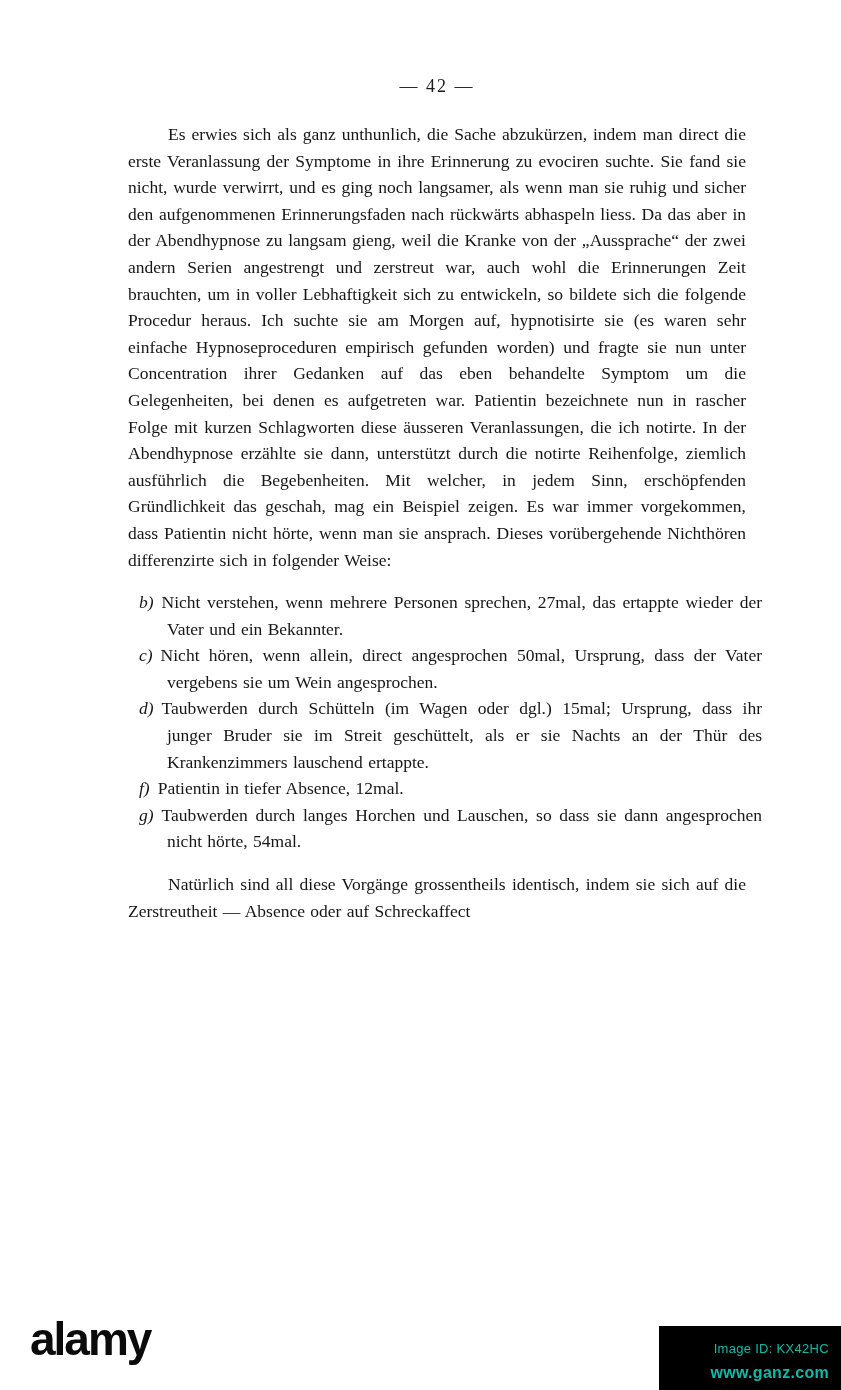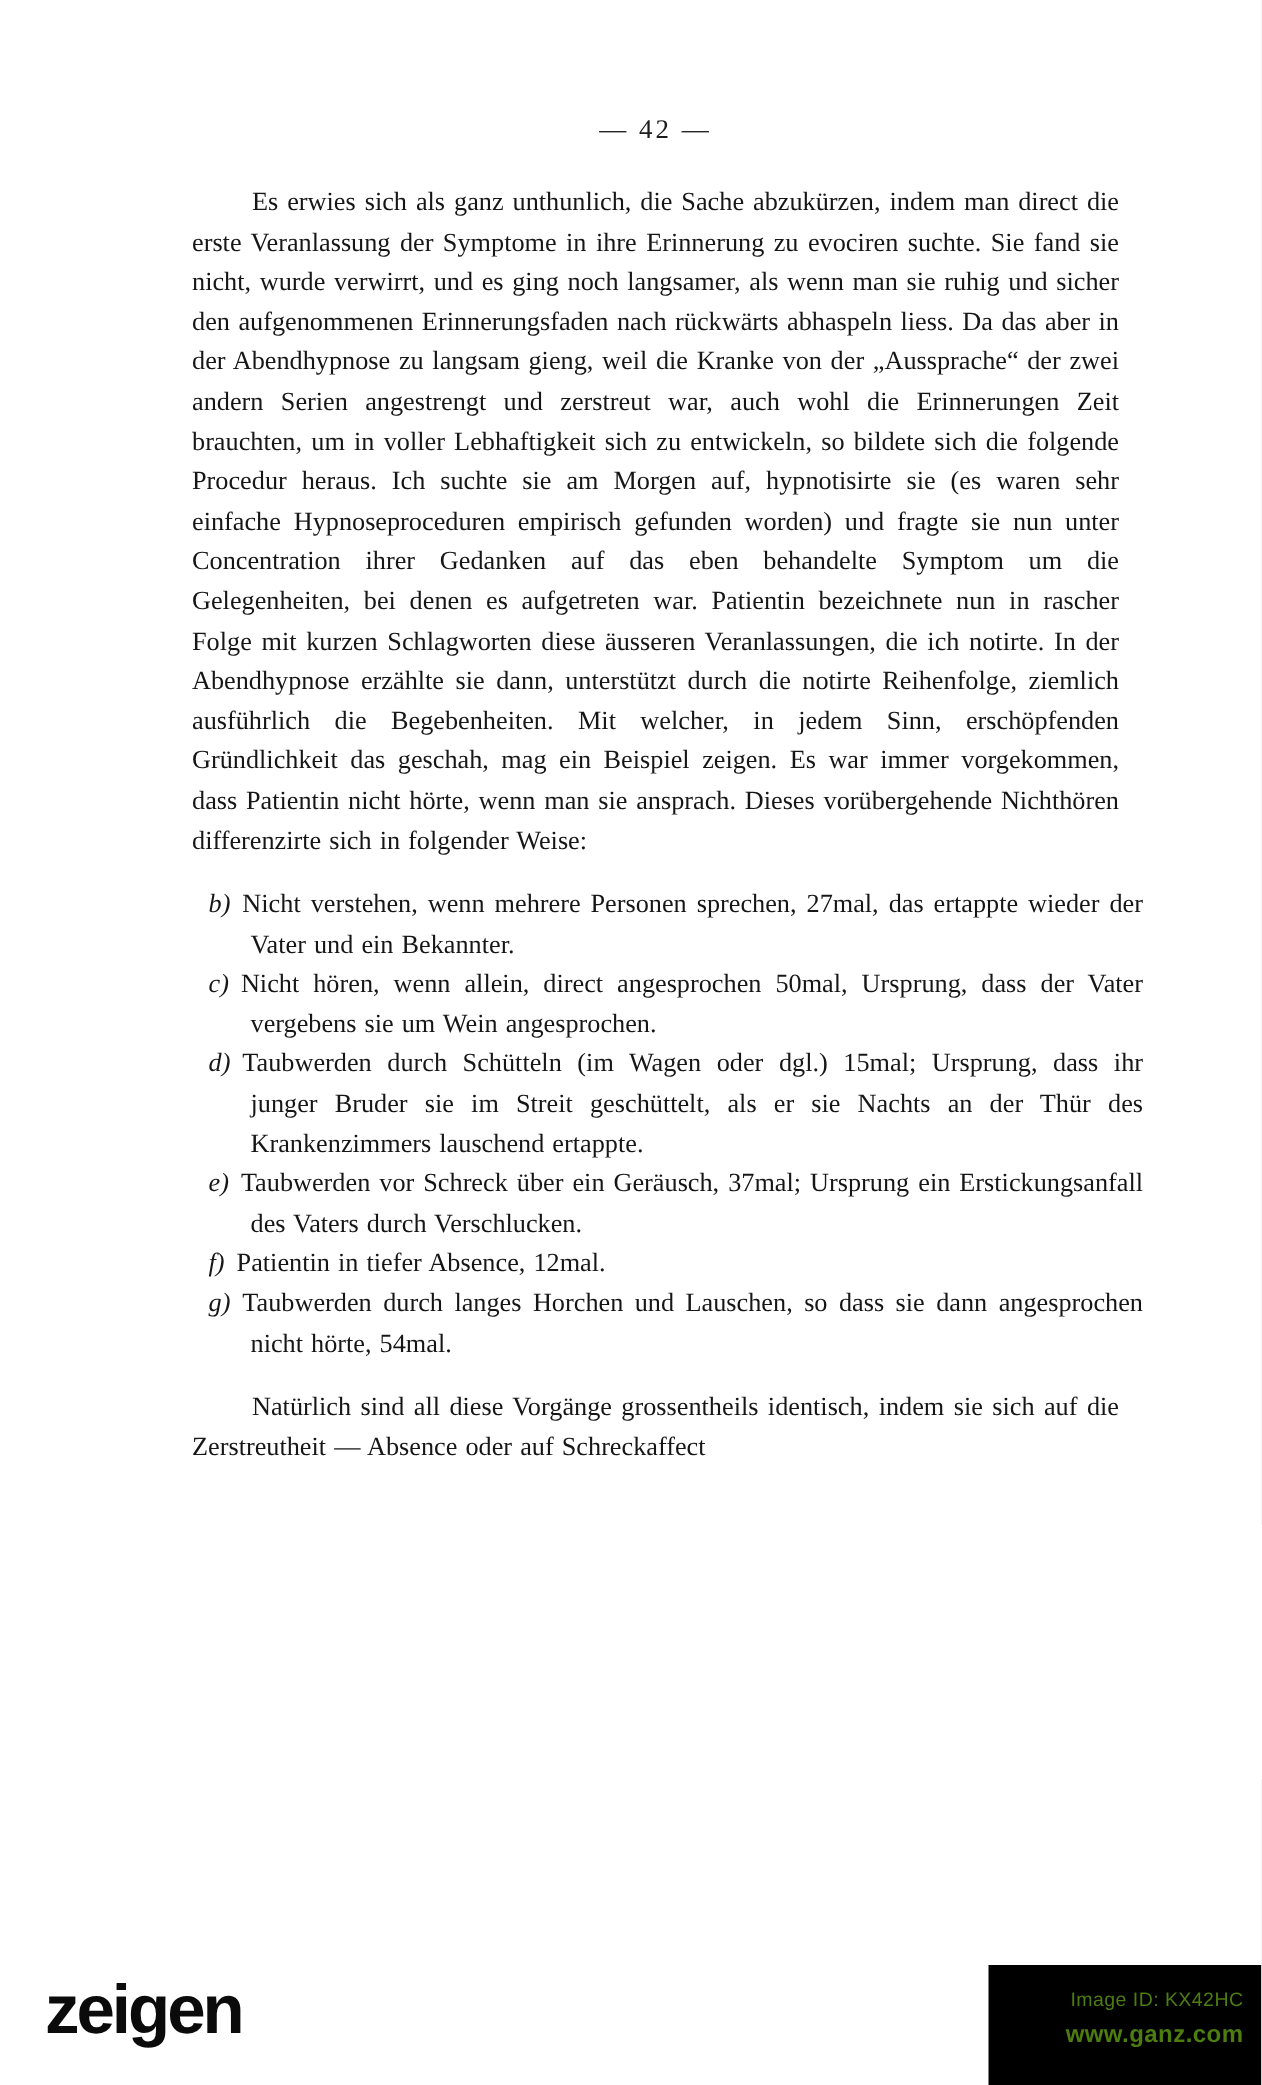--- a/index.html
+++ b/index.html
@@ -65,23 +65,23 @@
     font-weight: bold;
     font-size: 46px;
     letter-spacing: -2px;
     color: #0b0b0b;
   }
   .wm-box {
     position: absolute;
     right: 0;
     bottom: 0;
     width: 182px;
-    height: 80px;
+    height: 64px;
     background: #000000;
-    color: #4d7c0f;
+    color: #14b8a6;
     font-family: "Liberation Sans", sans-serif;
     box-sizing: border-box;
     padding: 15px 12px 0 0;
     text-align: right;
   }
   .wm-id {
     font-size: 13px;
     margin-bottom: 8px;
     letter-spacing: 0.3px;
   }
@@ -110,38 +110,35 @@
       </div>
 
       <div class="list-item">
         <span class="marker">c)</span><span>Nicht hören, wenn allein, direct angesprochen 50mal, Ursprung, dass der Vater vergebens sie um Wein angesprochen.</span>
       </div>
 
       <div class="list-item">
         <span class="marker">d)</span><span>Taubwerden durch Schütteln (im Wagen oder dgl.) 15mal; Ursprung, dass ihr junger Bruder sie im Streit geschüttelt, als er sie Nachts an der Thür des Krankenzimmers lauschend ertappte.</span>
       </div>
 
-      <div class="list-item">
-        <span class="marker">e)</span><span>Taubwerden vor Schreck über ein Geräusch, 37mal; Ursprung ein Erstickungsanfall des Vaters durch Verschlucken.</span>
-      </div>
 
       <div class="list-item">
         <span class="marker">f)</span><span>Patientin in tiefer Absence, 12mal.</span>
       </div>
 
       <div class="list-item">
         <span class="marker">g)</span><span>Taubwerden durch langes Horchen und Lauschen, so dass sie dann angesprochen nicht hörte, 54mal.</span>
       </div>
 
     </div>
 
     <p class="para indent">Natürlich sind all diese Vorgänge grossentheils identisch, indem sie sich auf die Zerstreutheit — Absence oder auf Schreckaffect</p>
 
   </div>
 
-  <div class="alamy-logo">zeigen</div>
+  <div class="alamy-logo">alamy</div>
 
   <div class="wm-box">
     <div class="wm-id">Image ID: KX42HC</div>
     <div class="wm-url">www.ganz.com</div>
   </div>
 
 </div>
 
 </body></html>

